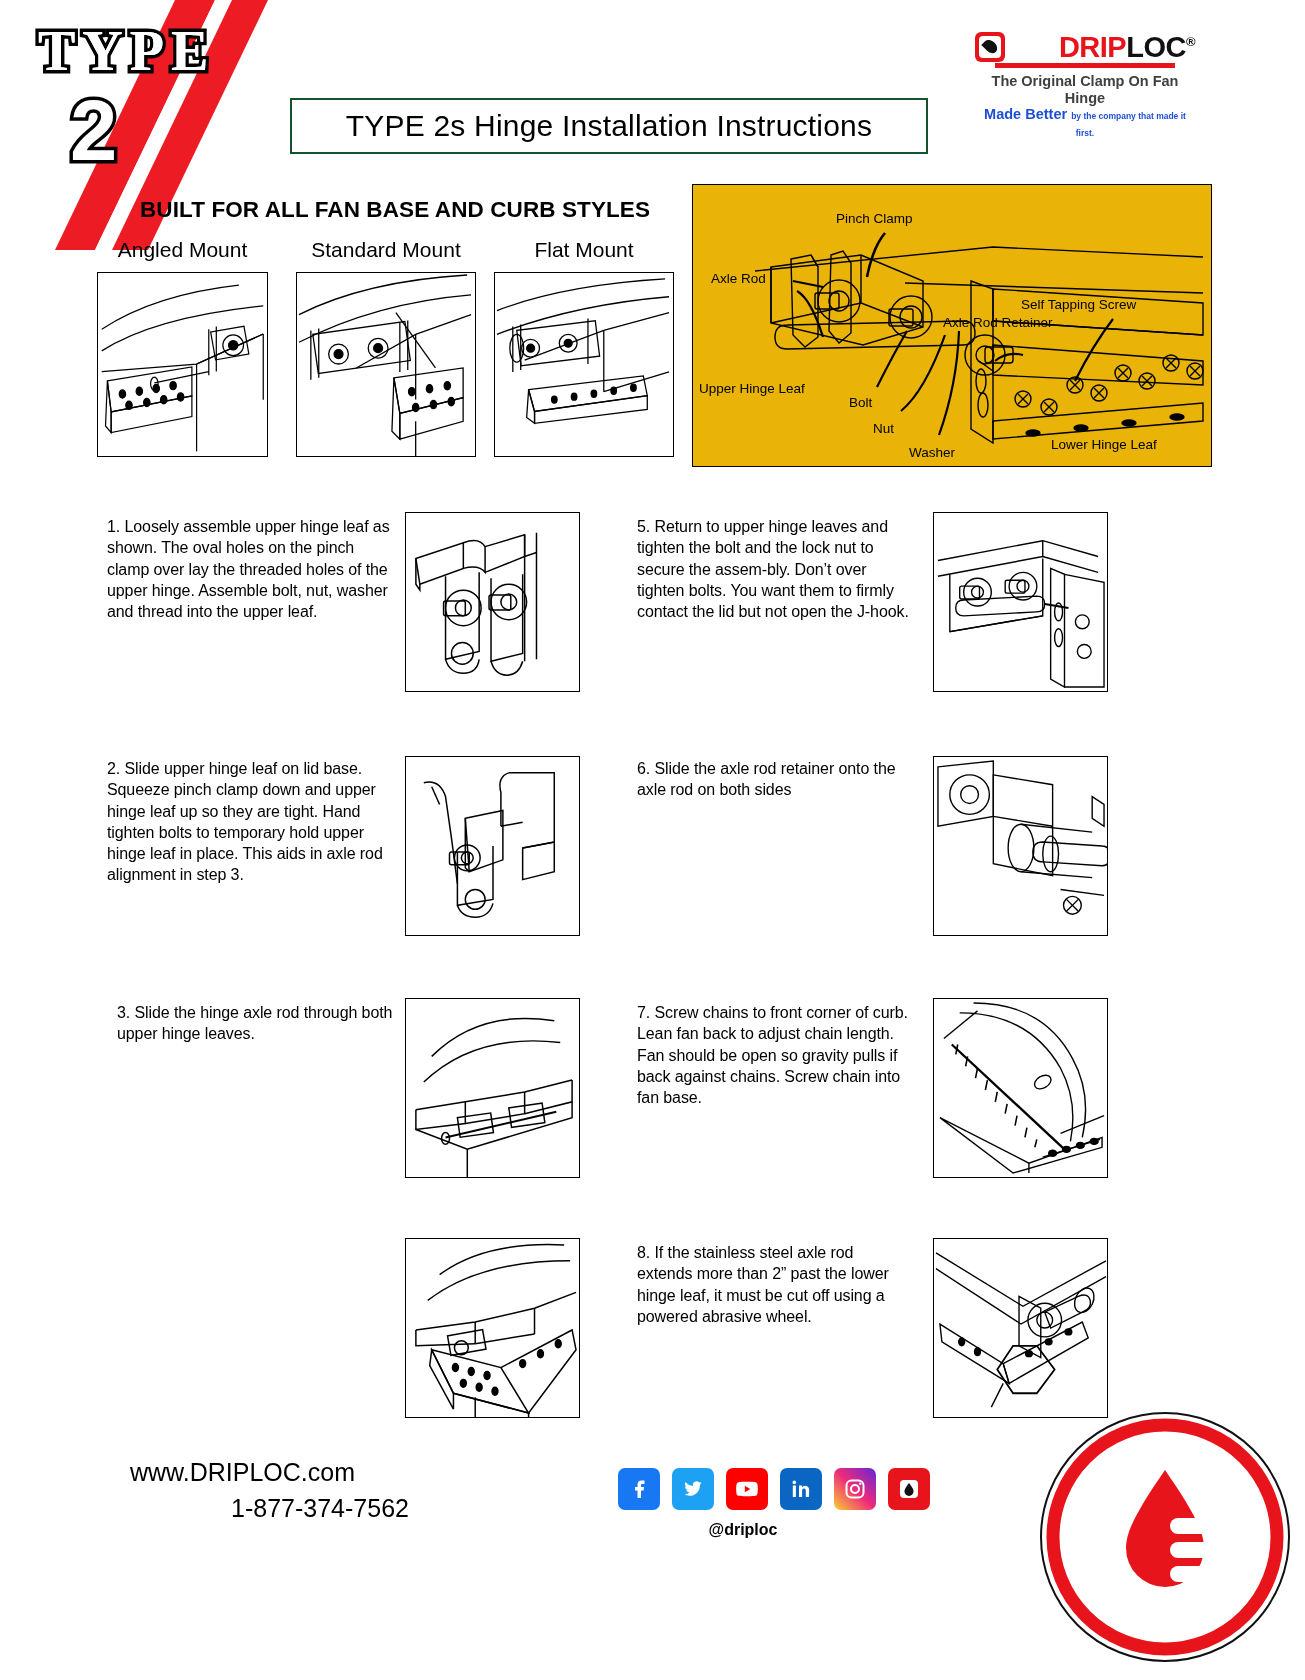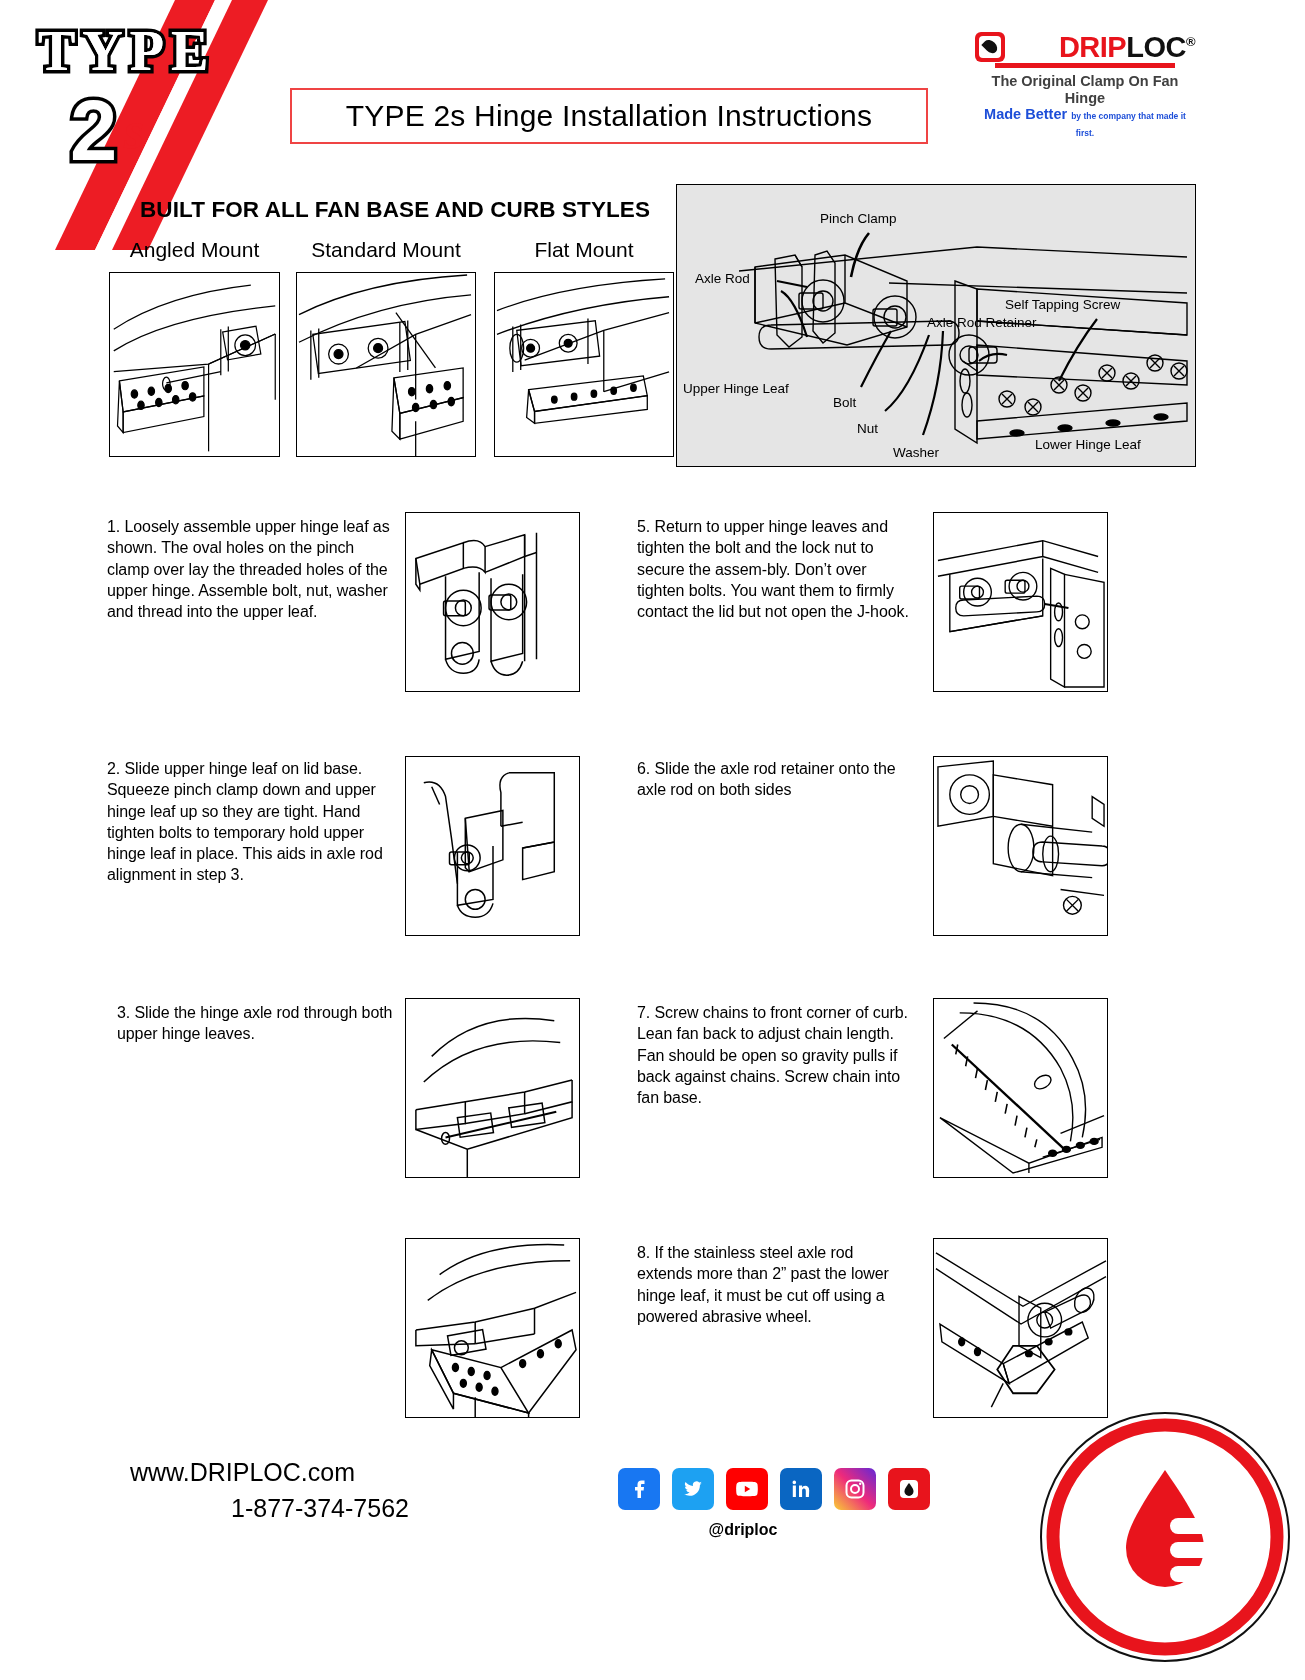--- a/index.html
+++ b/index.html
@@ -10,23 +10,23 @@
     color: #000; position: relative; overflow: hidden;
   }
   .page { position: relative; width: 1305px; height: 1680px; }
 
   
   .logo-type2s { position: absolute; left: 0; top: 0; width: 290px; height: 250px; }
   .logo-type2s svg { display: block; }
 
   
   .title-box {
-    position: absolute; left: 290px; top: 88px;
+    position: absolute; left: 290px; top: 98px;
     width: 638px; height: 56px;
-    border: 2px solid #ef4444;
+    border: 2px solid #14532d;
     display: flex; align-items: center; justify-content: center;
   }
   .title-box .title-text {
     font-size: 30px; font-weight: 400; letter-spacing: .2px;
     font-family: "Liberation Sans", sans-serif;
   }
 
   
   .brand { position: absolute; left: 975px; top: 32px; width: 220px; text-align: center; }
   .brand-wordmark { display: flex; align-items: center; justify-content: space-between; gap: 4px; }
@@ -57,22 +57,22 @@
     position: absolute; left: 140px; top: 197px;
     font-size: 22.5px; font-weight: 700; letter-spacing: .1px;
   }
   .mount-col { position: absolute; }
   .mount-label { font-size: 21px; text-align: center; width: 100%; }
   .mount-frame { border: 1.5px solid #000; width: 100%; height: 185px; margin-top: 10px; background:#fff; position:relative; overflow:hidden;}
   .mount-frame svg { display:block; width:100%; height:100%; }
 
   
   .diagram-panel {
-    position: absolute; left: 676px; top: 184px; width: 520px; height: 283px;
-    border: 1.5px solid #000; overflow: hidden; background: #e5e5e5;
+    position: absolute; left: 692px; top: 184px; width: 520px; height: 283px;
+    border: 1.5px solid #000; overflow: hidden; background: #eab308;
   }
   .diagram-panel svg { display: block; }
 
   
   .step { position: absolute; }
   .step-text { font-size: 16px; line-height: 1.33; letter-spacing: -.1px; }
   .step-img { border: 1.5px solid #000; background: #fff; overflow: hidden; position:relative;}
   .step-img svg { display:block; width:100%; height:100%; }
 
   
@@ -150,21 +150,21 @@
     <div class="brand-underline"></div>
     <div class="brand-tag1">The Original Clamp On Fan Hinge</div>
     <div class="brand-tag2">
       <span>Made Better</span>
       <span class="small">by the company that made it first.</span>
     </div>
   </div>
 
   <div class="built-heading">BUILT FOR ALL FAN BASE AND CURB STYLES</div>
 
-  <div class="mount-col" style="left:100px; top:238px; width:180px;padding-left:9px;">
+  <div class="mount-col" style="left:88px; top:238px; width:180px;padding-left:9px;">
     <div class="mount-label">Angled Mount</div>
     <div class="mount-frame">
       <svg viewBox="0 0 180 185" stroke="#000" fill="none" stroke-width="1.3">
         <path d="M4 55 Q60 18 150 8"></path>
         <path d="M4 78 Q60 42 176 30"></path>
         <path d="M4 100 L105 92 L176 60"></path>
         <path d="M105 92 L105 185"></path>
         <path d="M176 60 L176 130"></path>
         <path d="M105 92 L176 60"></path>
         <rect x="120" y="58" width="36" height="30" transform="rotate(-10 120 58)"></rect>

